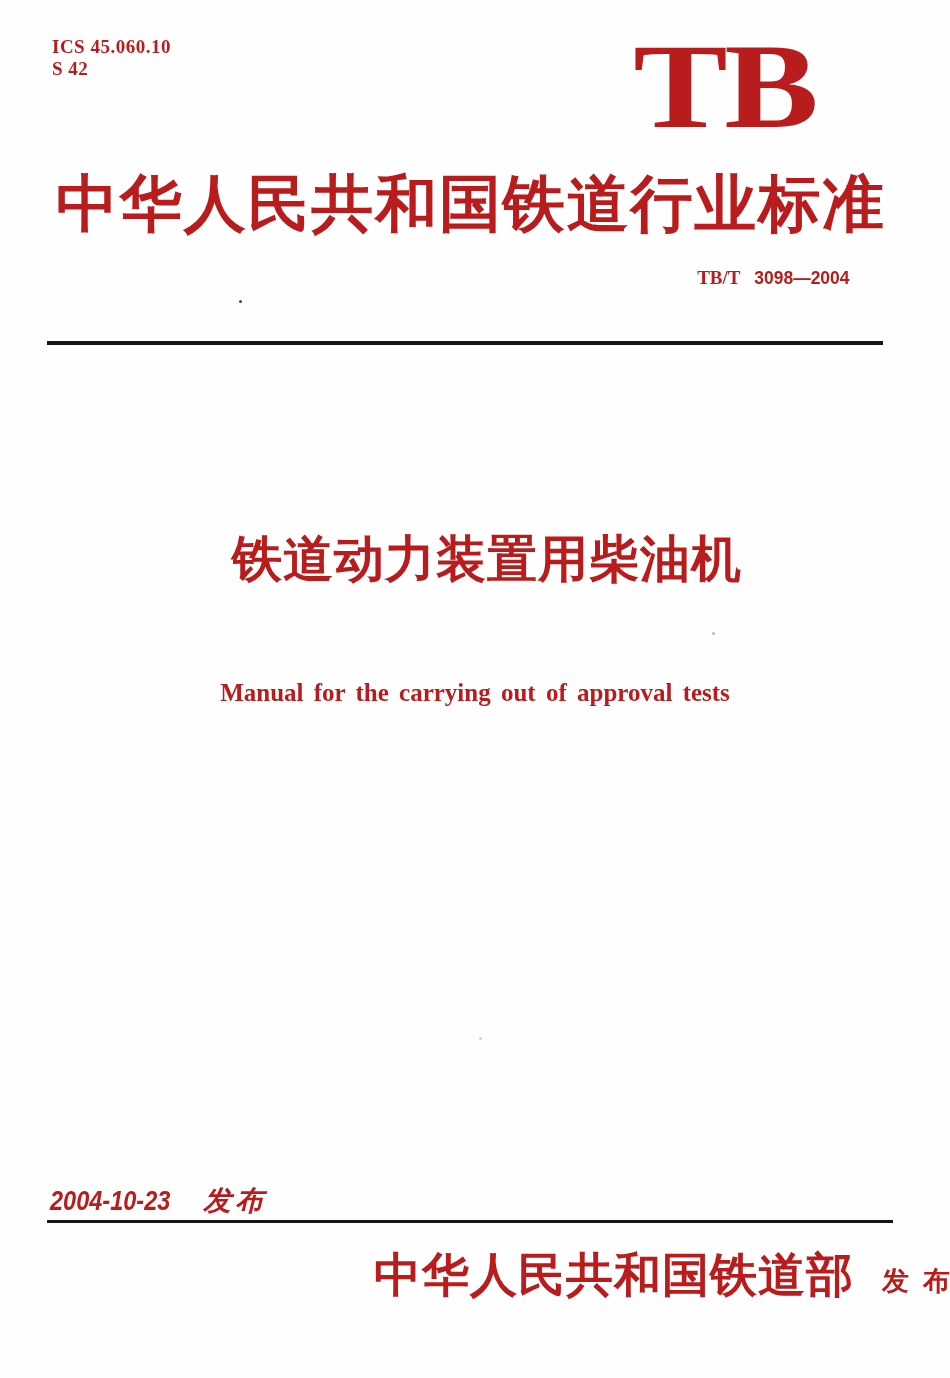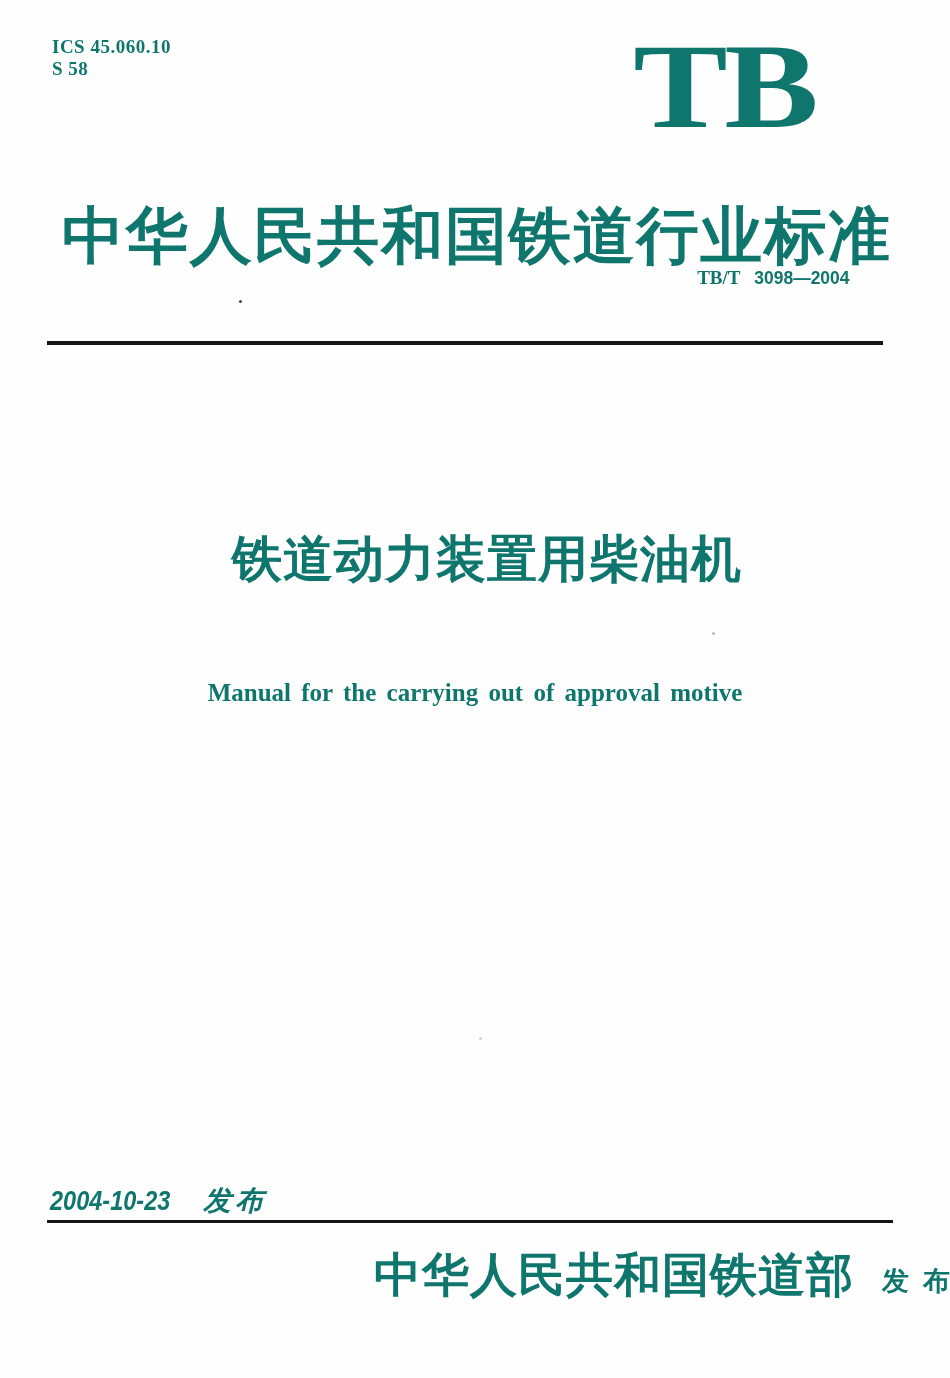--- a/index.html
+++ b/index.html
@@ -1,47 +1,46 @@
 <!DOCTYPE html>
 <html><head>
 <meta charset="utf-8">
 <style>
   html,body{margin:0;padding:0;background:#888;}
   .page{
     position:relative;
     width:950px;height:1378px;
     margin:0 auto;
     background:#fefefe;
-    color:#0f766e;
+    color:#b91c1c;
     overflow:hidden;
     font-family:"Liberation Serif", serif;
   }
   
   .ics{
     position:absolute;left:52px;top:36px;
     font-family:"Liberation Serif", serif;
     font-weight:bold;font-size:19px;line-height:22px;
     letter-spacing:0.5px;
   }
   
   .tb-logo{
     position:absolute;right:135px;top:27px;
     font-family:"Liberation Serif", serif;
     font-weight:bold;font-size:120px;line-height:1;
     letter-spacing:-3px;
     transform:scaleX(1.18);transform-origin:right center;
   }
   
   .std-name{
-    position:absolute;left:62px;top:172px;width:828px;
+    position:absolute;left:56px;top:172px;width:828px;
     font-family:"Liberation Serif", serif;
     font-weight:bold;font-size:62px;line-height:65px;
     text-align:justify;text-align-last:justify;
     white-space:nowrap;
-    margin-top:32px;
   }
   
   .std-code{
     position:absolute;right:100px;top:262px;
     font-weight:bold;font-size:19px;line-height:32px;
     white-space:nowrap;
   }
   .std-code .prefix{font-family:"Liberation Serif", serif;}
   .std-code .number{
     font-family:"Liberation Sans", sans-serif;
@@ -112,39 +111,39 @@
   .speck.s2{left:712px;top:632px;width:3px;height:3px;background:#b9b9b9;}
   .speck.s3{left:479px;top:1037px;width:3px;height:3px;background:#cfcfcf;}
 </style>
 </head>
 <body>
 
 <div class="page">
 
   <div class="ics">
     <div>ICS 45.060.10</div>
-    <div>S 58</div>
+    <div>S 42</div>
   </div>
 
   <div class="tb-logo">TB</div>
 
   <div class="std-name">中华人民共和国铁道行业标准</div>
 
   <div class="std-code">
     <span class="prefix">TB/T</span><span class="number">3098—2004</span>
   </div>
 
   <div class="rule-top"></div>
 
   <div class="cn-title">
     <div>铁道动力装置用柴油机</div>
   </div>
 
   <div class="en-title">
-    <div>Manual for the carrying out of approval motive</div>
+    <div>Manual for the carrying out of approval tests</div>
   </div>
 
   <div class="dates">
     <div class="left">
       <span class="num">2004-10-23</span><span class="cjk">发布</span>
     </div>
   </div>
 
   <div class="rule-bottom"></div>
 

